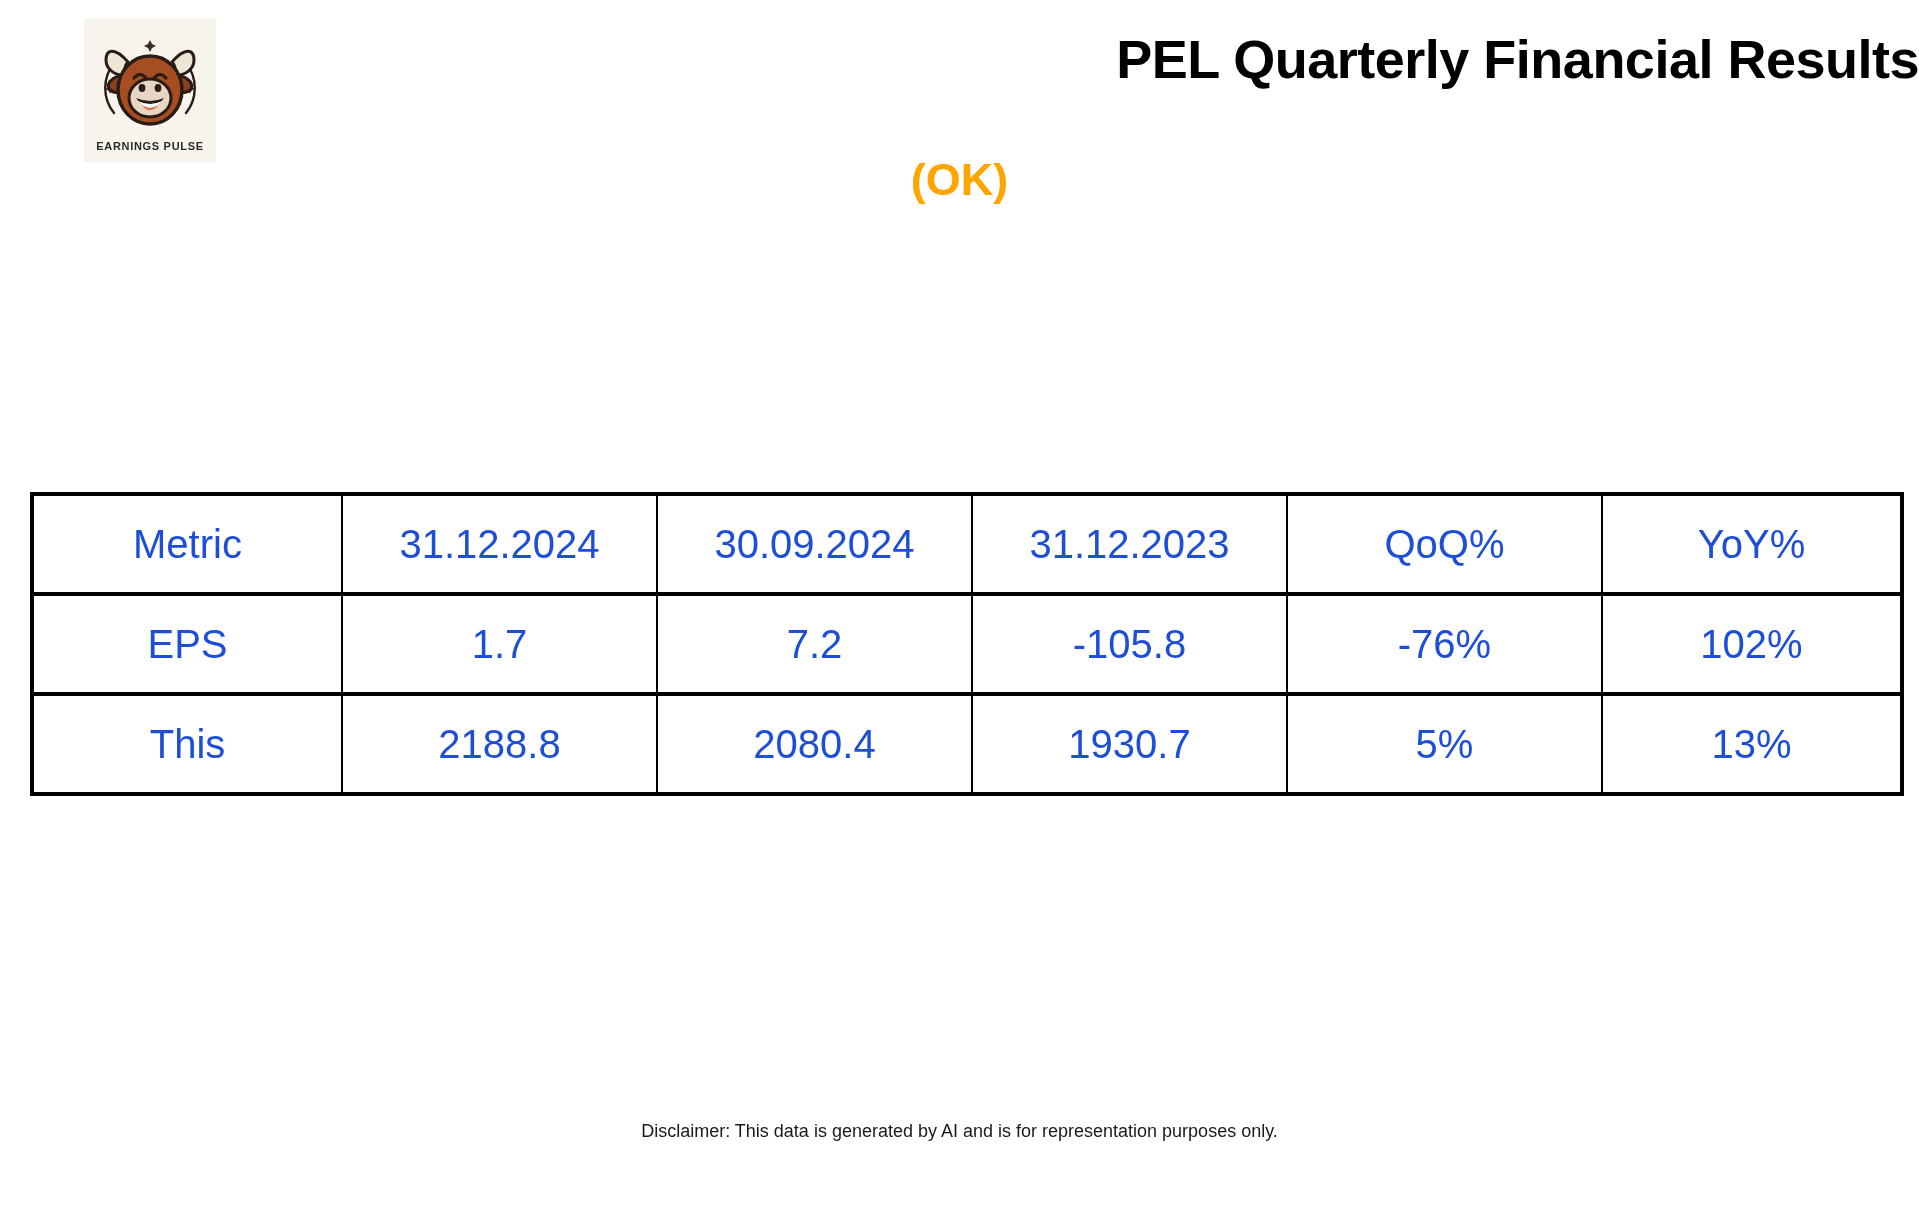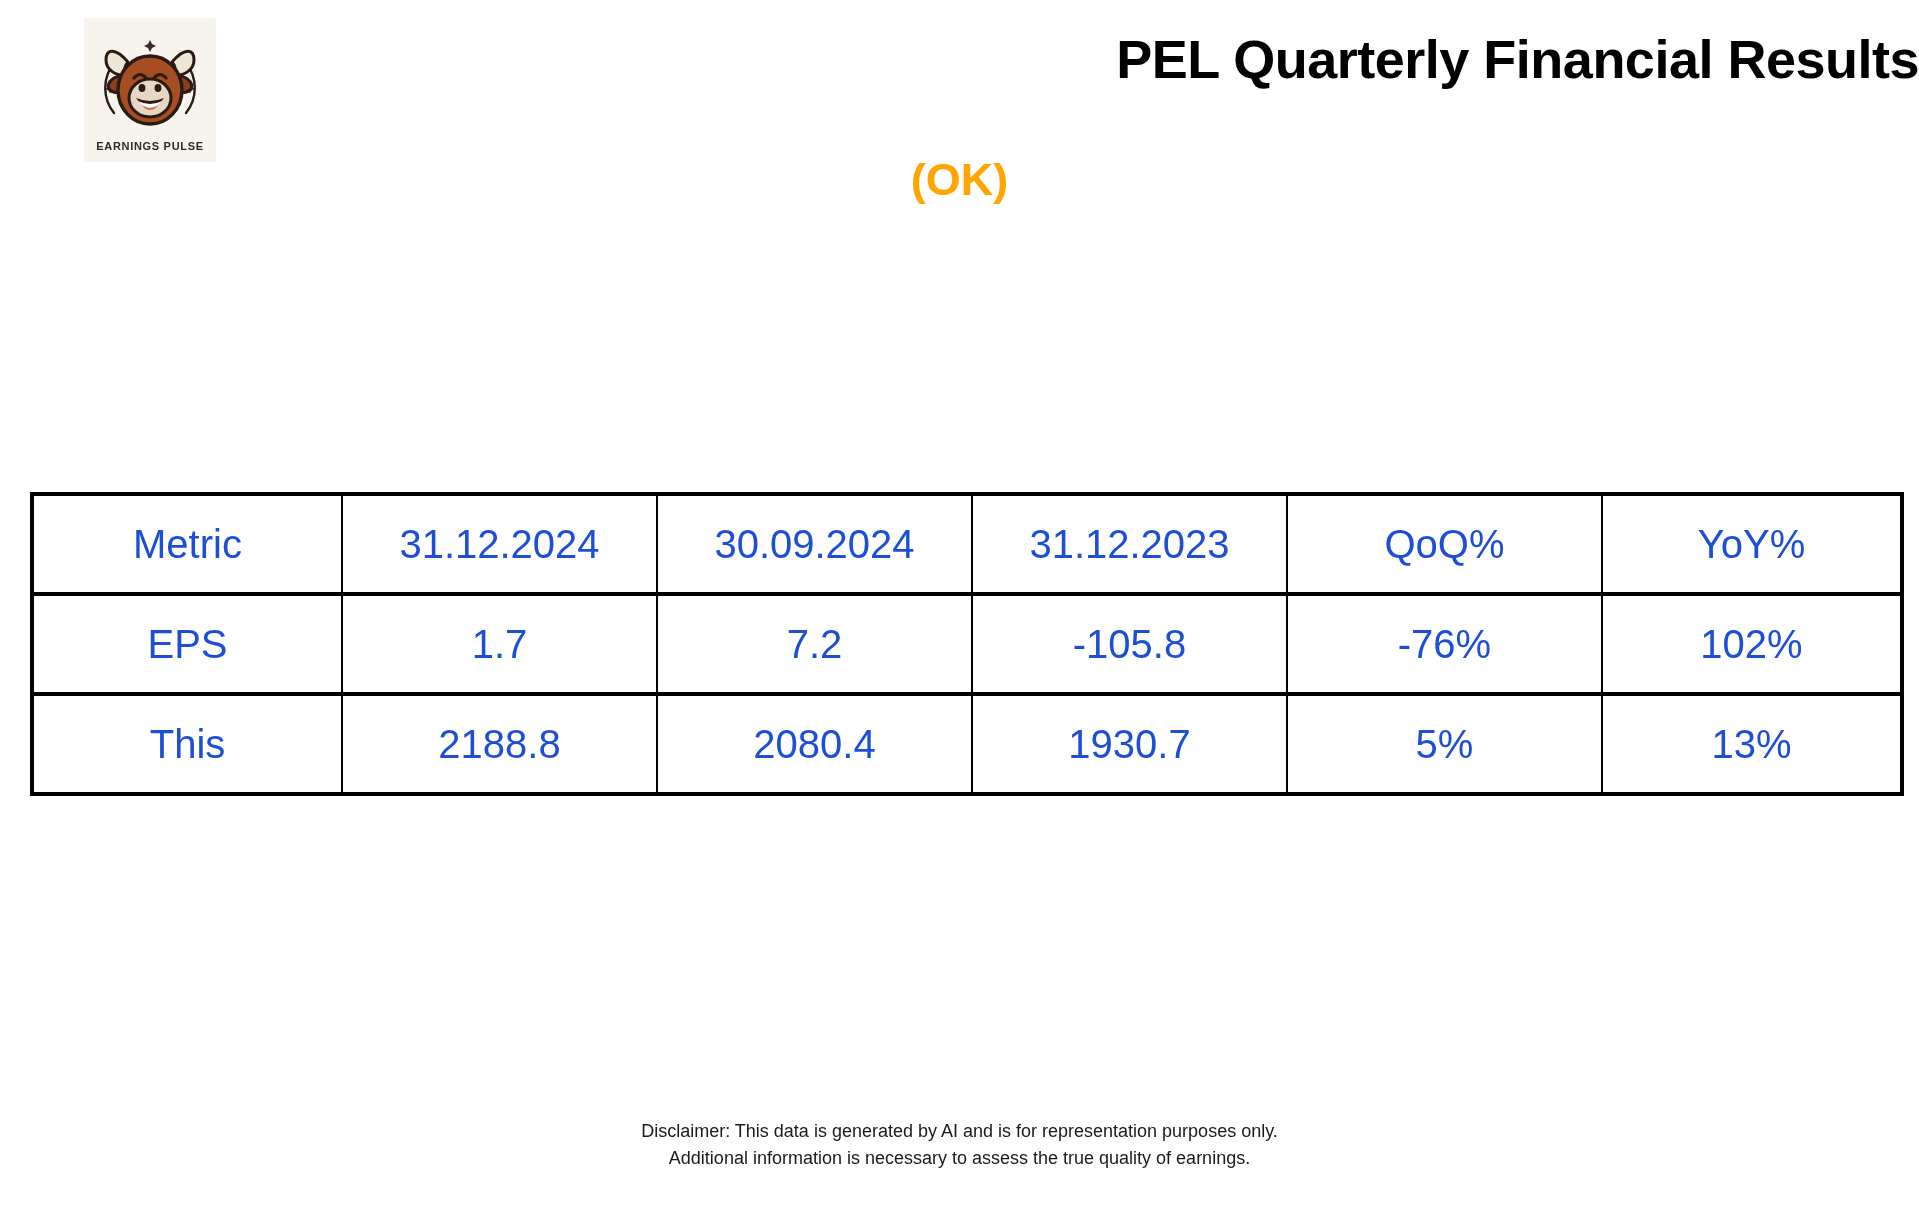--- a/index.html
+++ b/index.html
@@ -195,14 +195,13 @@
         <td>1930.7</td>
         <td class="pos">5%</td>
         <td class="pos">13%</td>
       </tr>
     </tbody>
   </table>
 </div>
 
 <div class="disclaimer">
   <div>Disclaimer: This data is generated by AI and is for representation purposes only.</div>
-  <div>Additional information is necessary to assess the true quality of earnings.</div>
 </div>
 
 </body></html>

